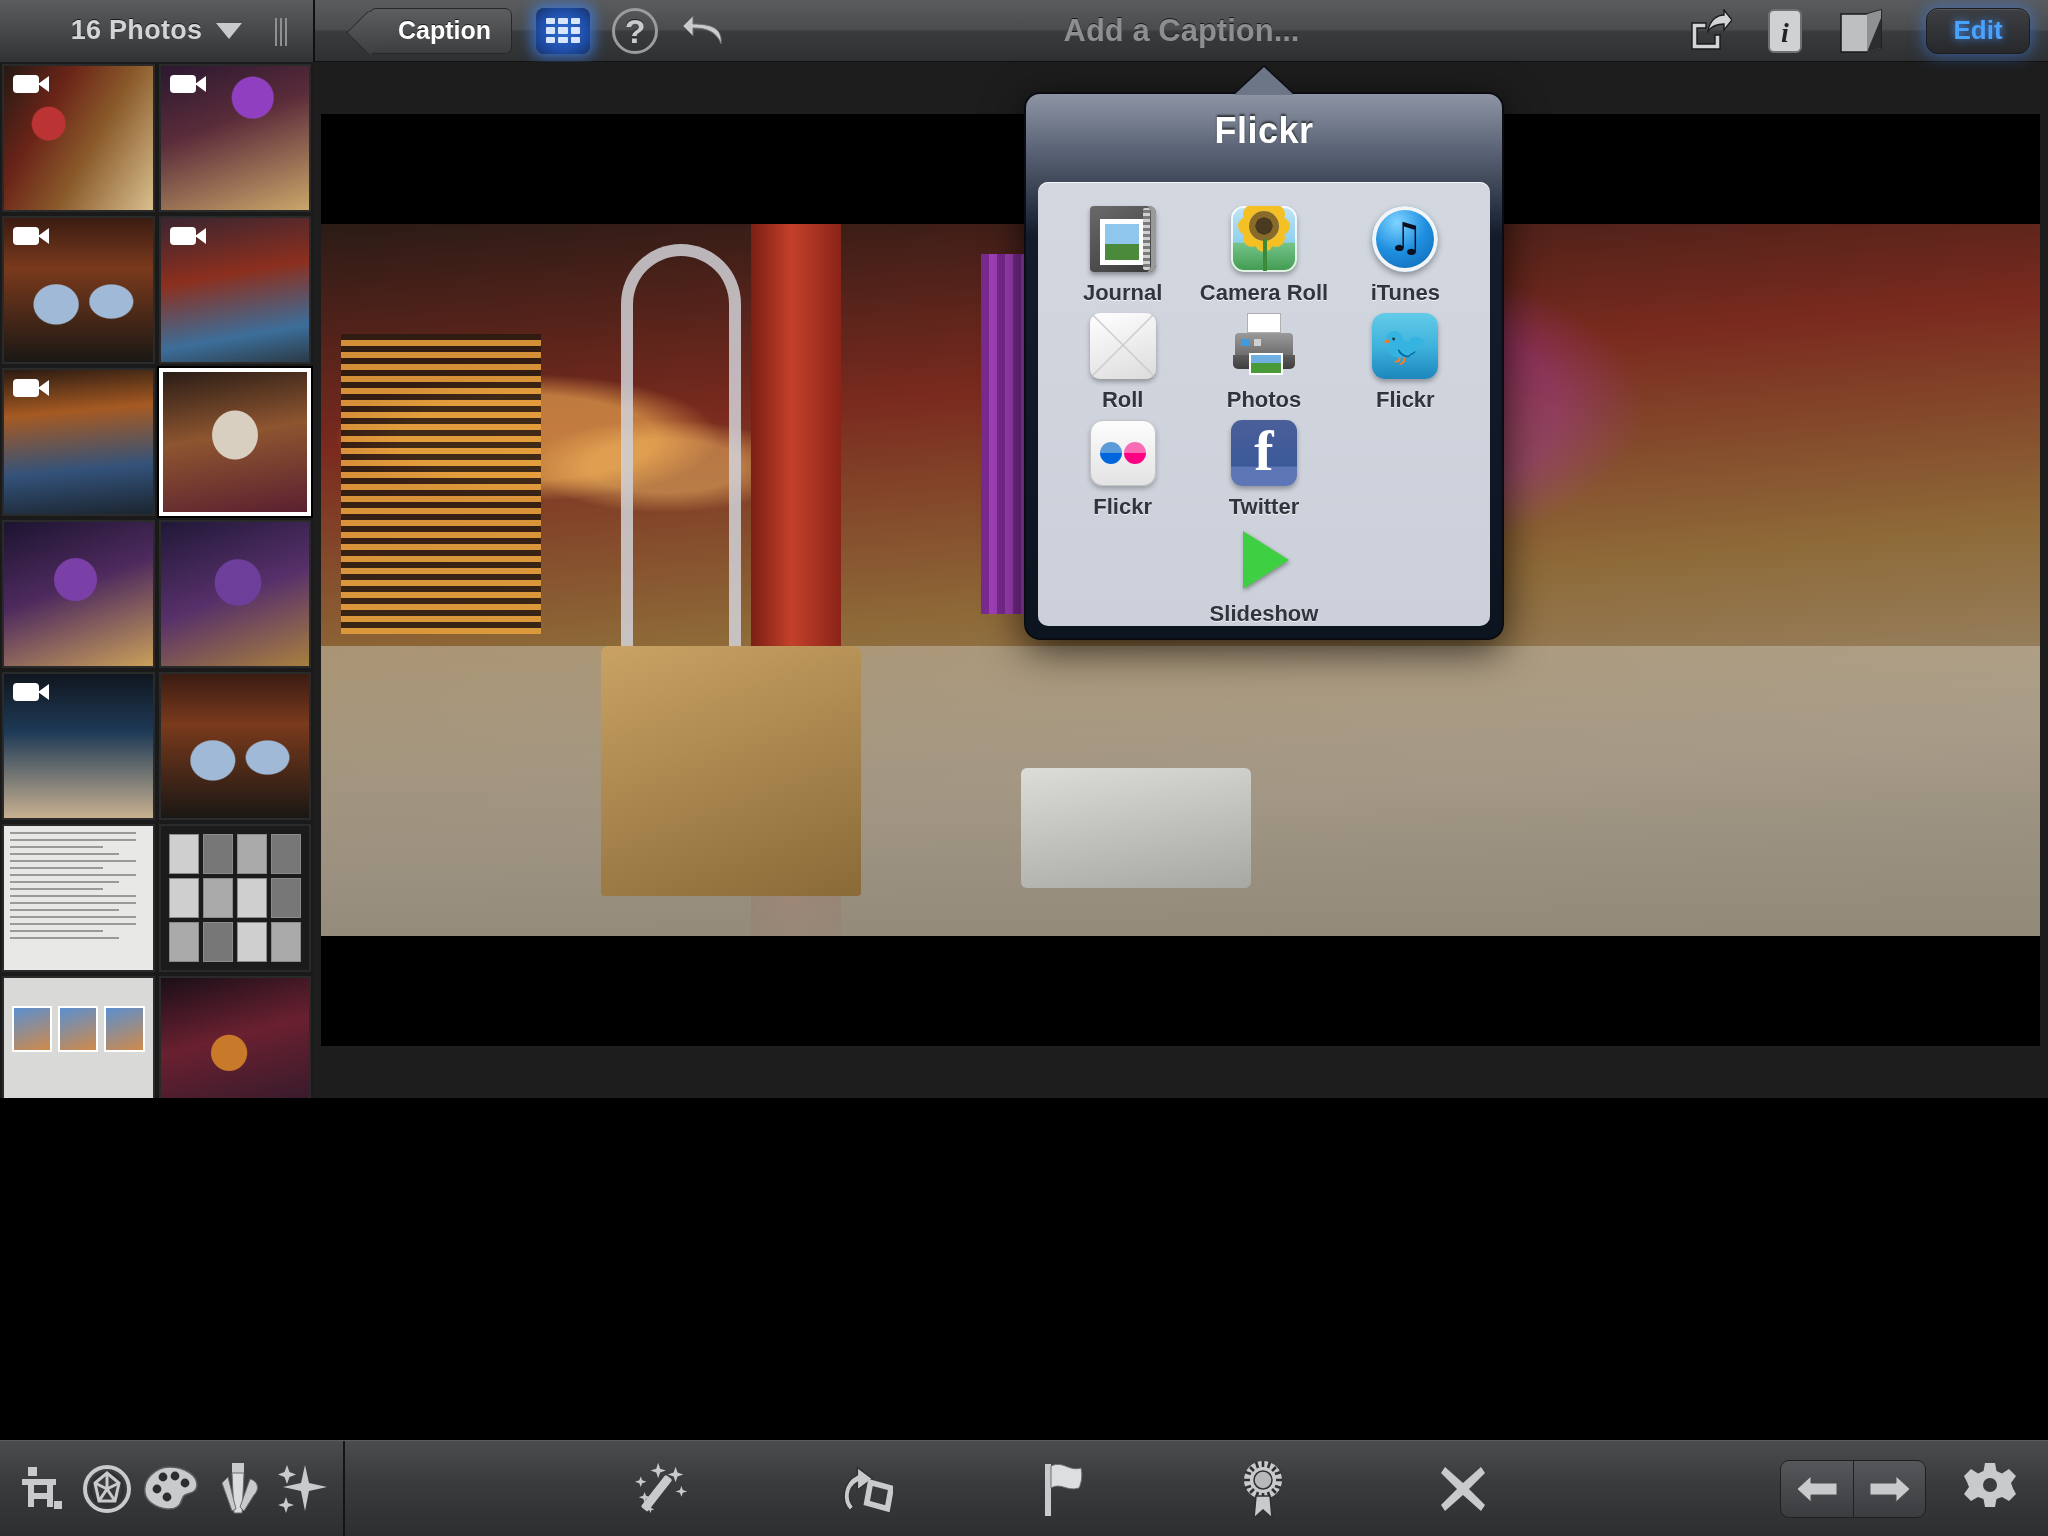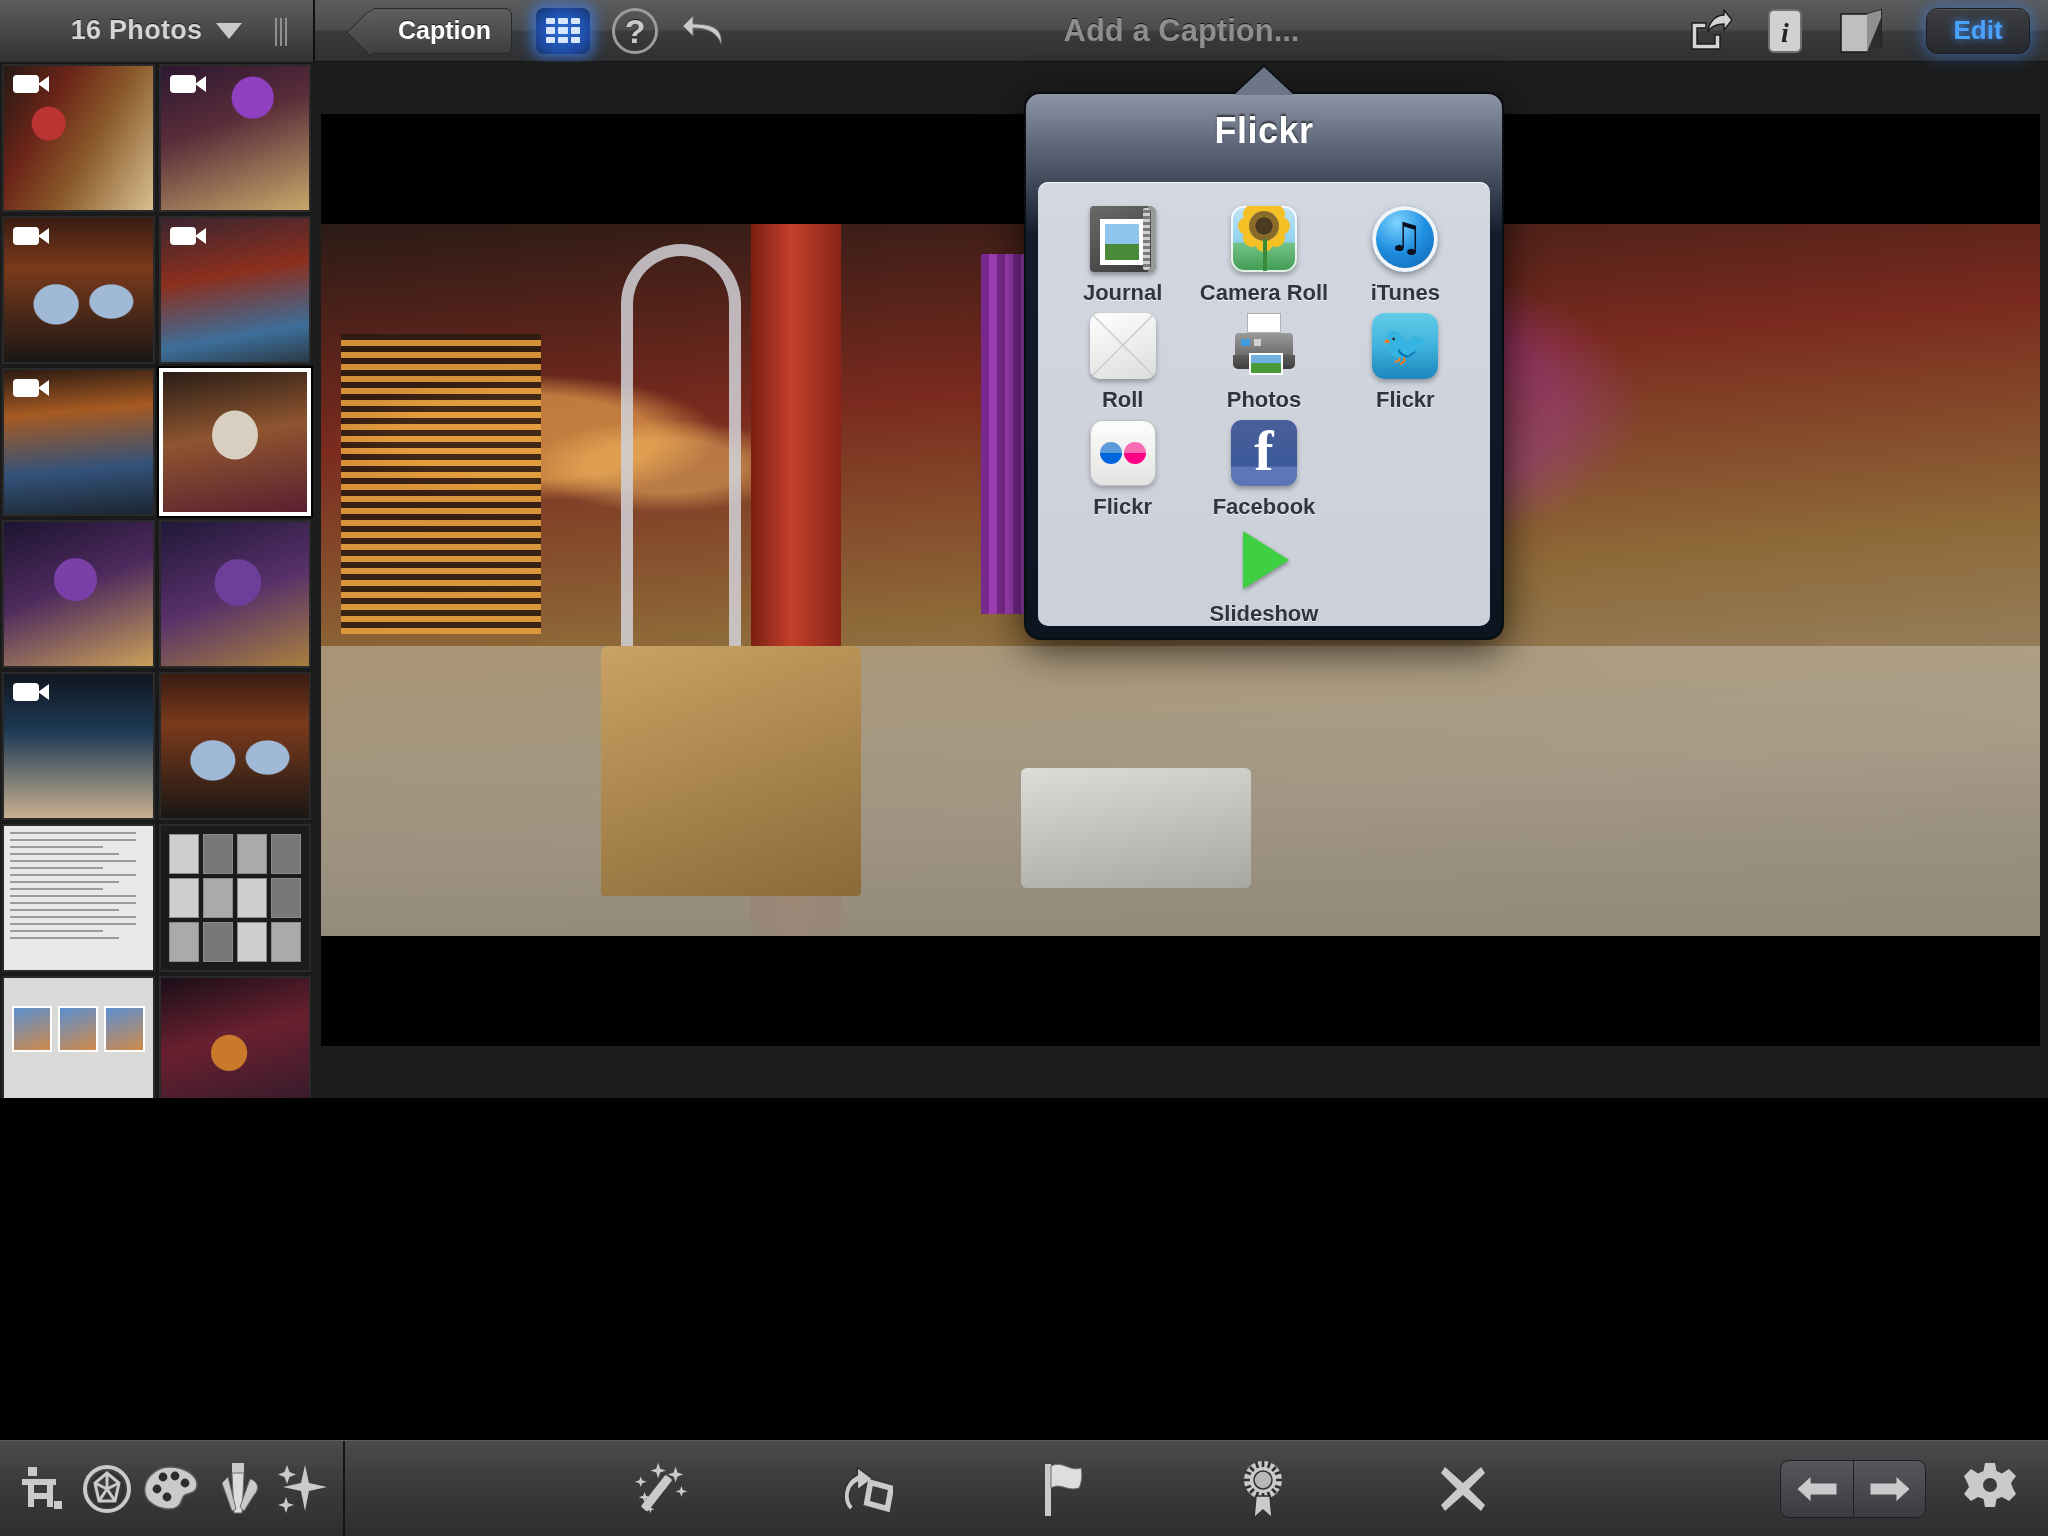--- a/index.html
+++ b/index.html
@@ -725,21 +725,21 @@
         <div class="share-item">
           <div class="share-icon ic-flickr">
             <span class="dot blue"></span>
               <span class="dot pink"></span>
           </div>
           <div class="share-label">Flickr</div>
         </div>
 
         <div class="share-item">
           <div class="share-icon ic-facebook"></div>
-          <div class="share-label">Facebook</div>
+          <div class="share-label">Twitter</div>
         </div>
 
         <div class="share-item wide">
           <div class="share-icon ic-slideshow"></div>
           <div class="share-label">Slideshow</div>
         </div>
 
       </div>
     </div>
   </div>

